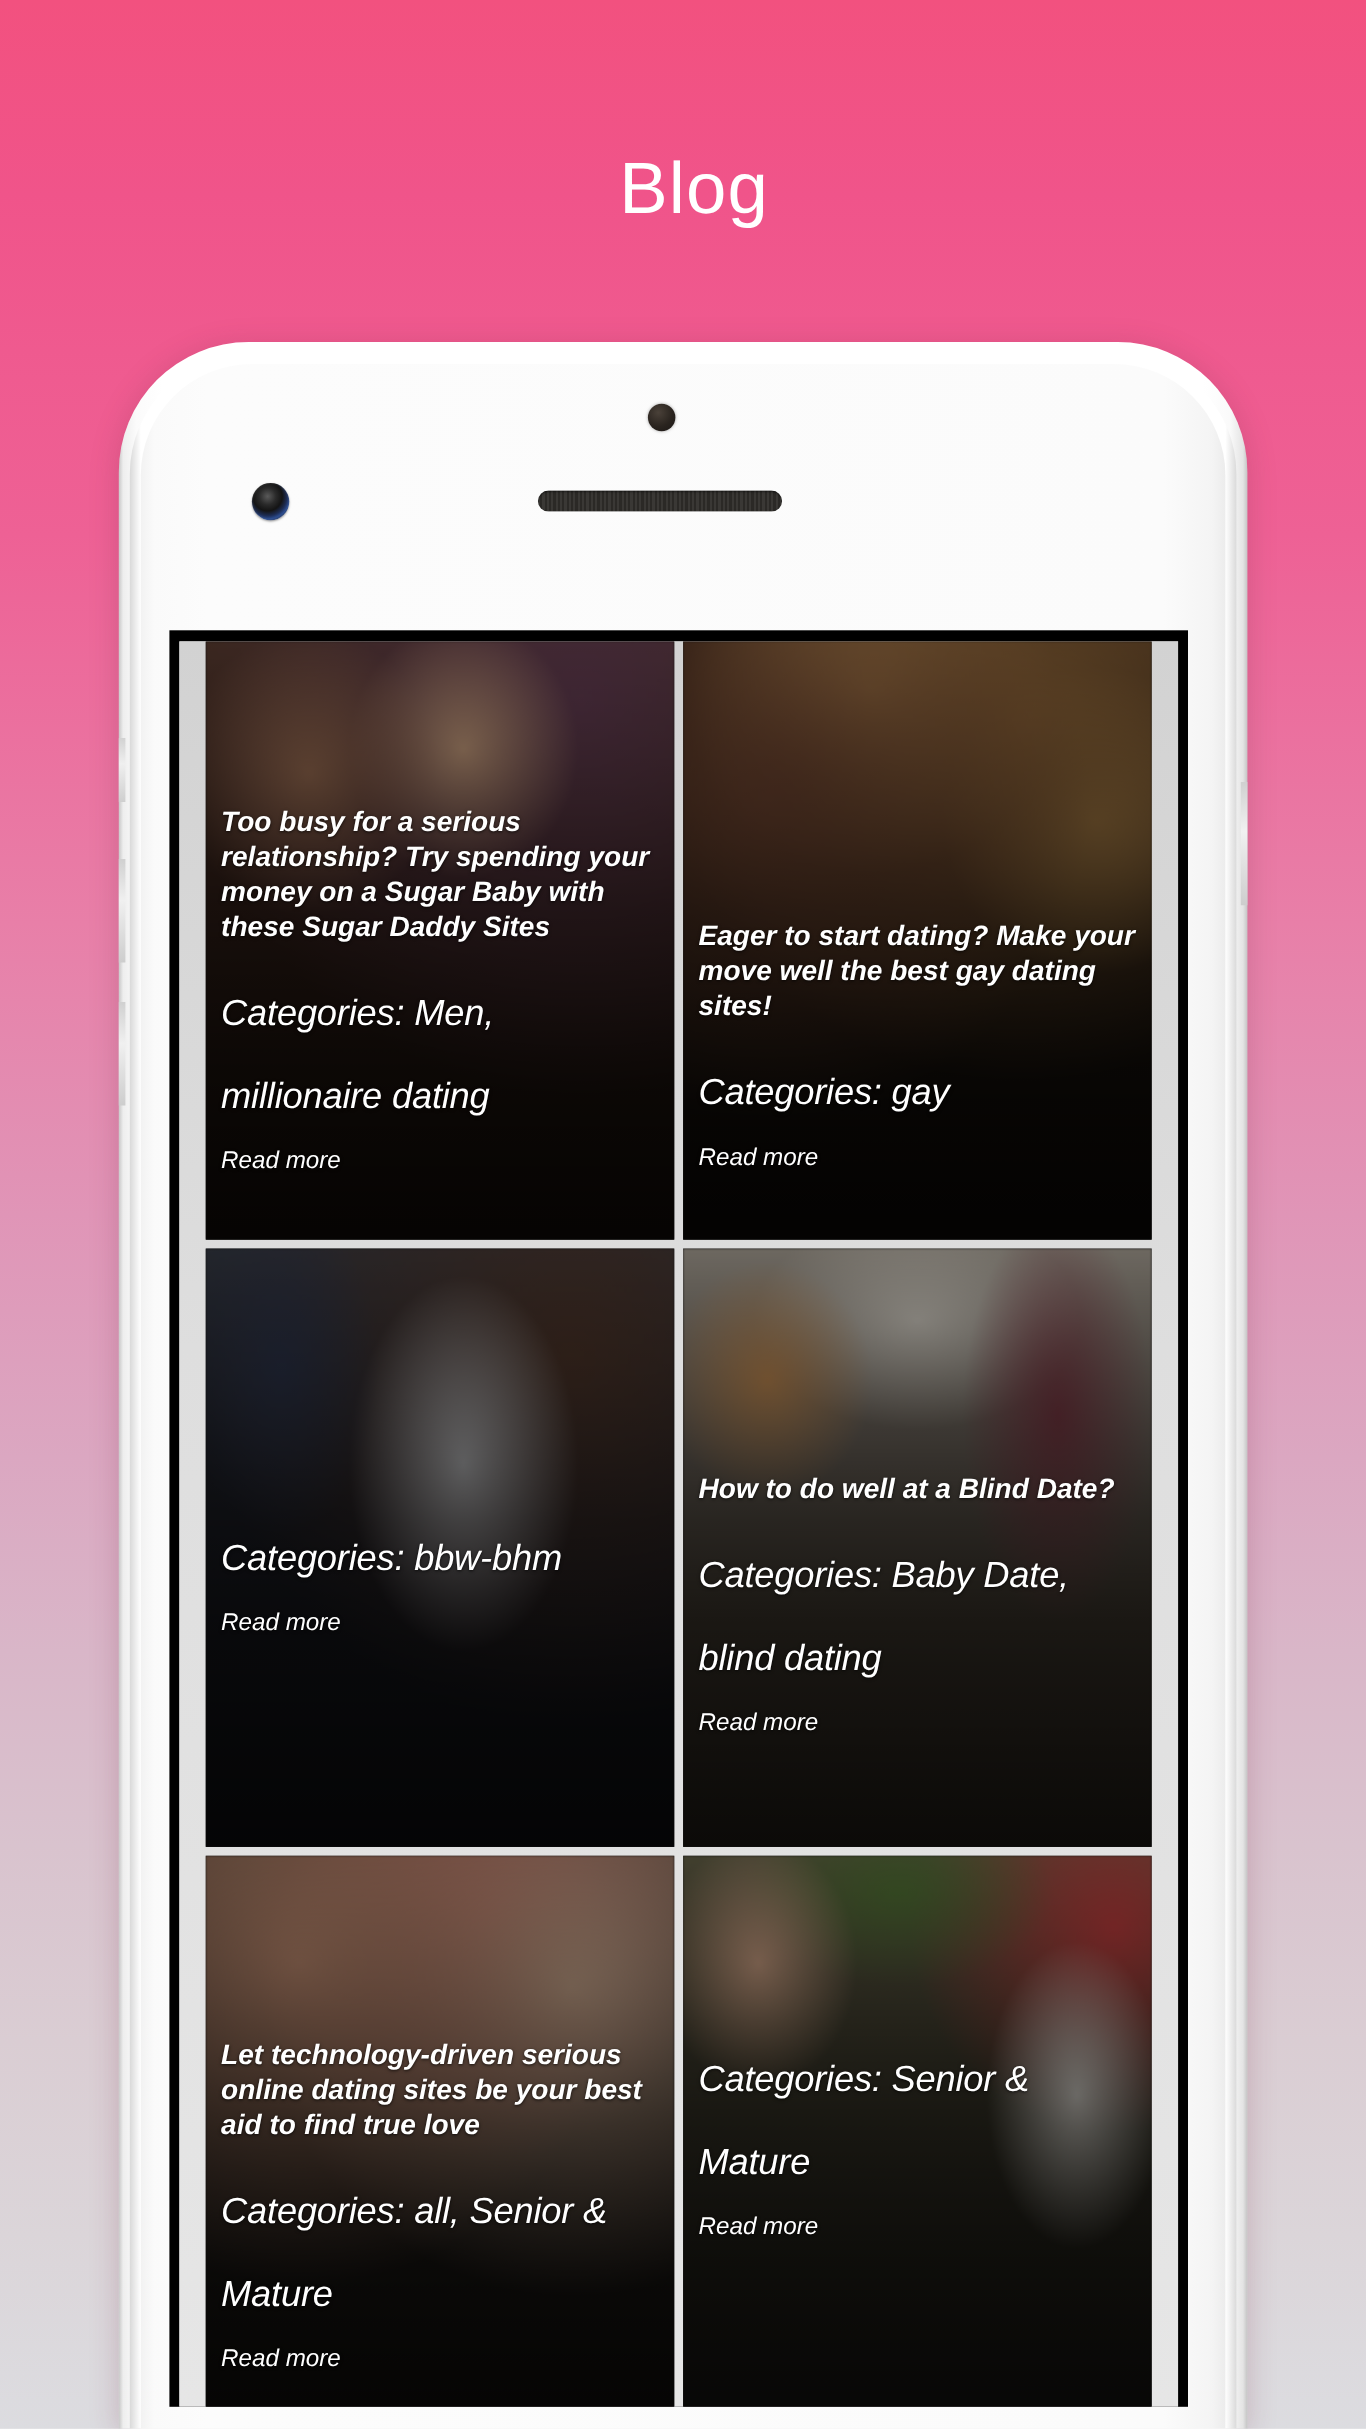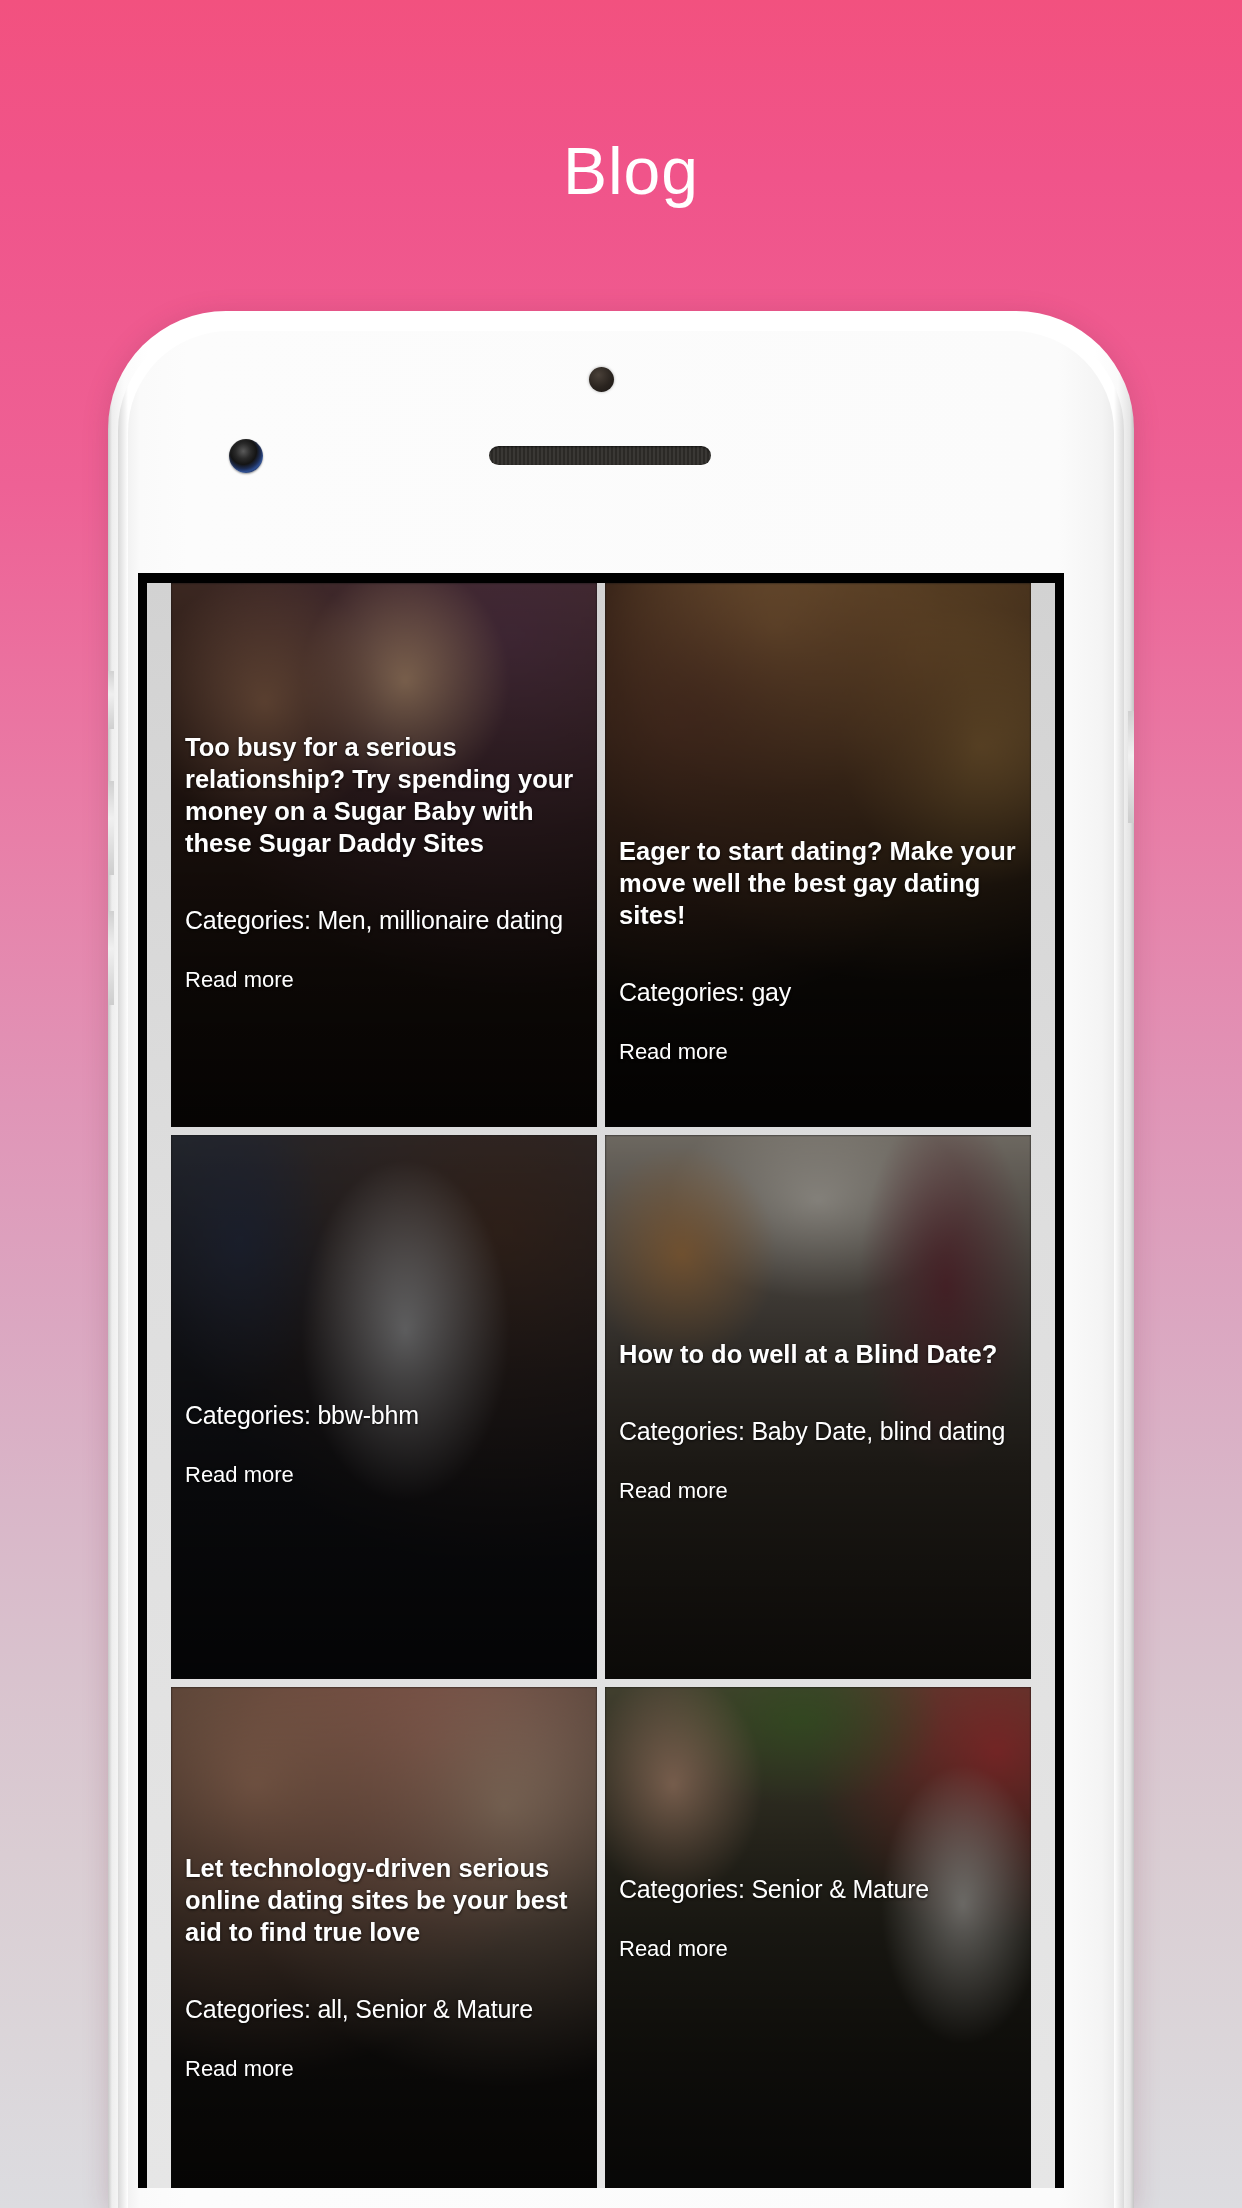--- a/index.html
+++ b/index.html
@@ -99,26 +99,27 @@
     position:absolute; left:381px; top:135px;
     width:222px; height:19px; border-radius:10px;
     background:
       repeating-linear-gradient(90deg, #3a3835 0px, #3a3835 2px, #2b2926 2px, #2b2926 4px),
       #333130;
     box-shadow:inset 0 1px 2px rgba(0,0,0,0.55), 0 1px 0 rgba(255,255,255,0.55);
   }
 
   
   .screen{
-    position:absolute; left:0px; top:262px;
+    position:absolute; left:16px; top:262px;
     width:926px; height:1615px;
     margin-left:30px;
     background:#000;
     padding:10px 9px 0 9px;
     overflow:hidden;
+    font-style:italic;
   }
   .viewport{
     width:908px; height:1605px;
     background:#d9d9d9;
     overflow:hidden;
     position:relative;
   }
   .page-bg{
     position:absolute; inset:0;
     background:linear-gradient(to bottom,#d2d2d2 0%, #dedede 40%, #e6e6e6 100%);
@@ -158,21 +159,21 @@
     color:#ffffff;
     text-shadow:0 1px 3px rgba(0,0,0,0.75);
   }
   .card-title{
     font-size:25.5px;
     line-height:32px;
     font-weight:bold;
     margin-bottom:24px;
   }
   .card-cats{
-    font-size:25px;
+    font-size:33px;
     line-height:75px;
     font-weight:normal;
     letter-spacing:-0.2px;
   }
   .card-more{
     font-size:22px;
     line-height:44px;
     font-weight:normal;
   }
   

